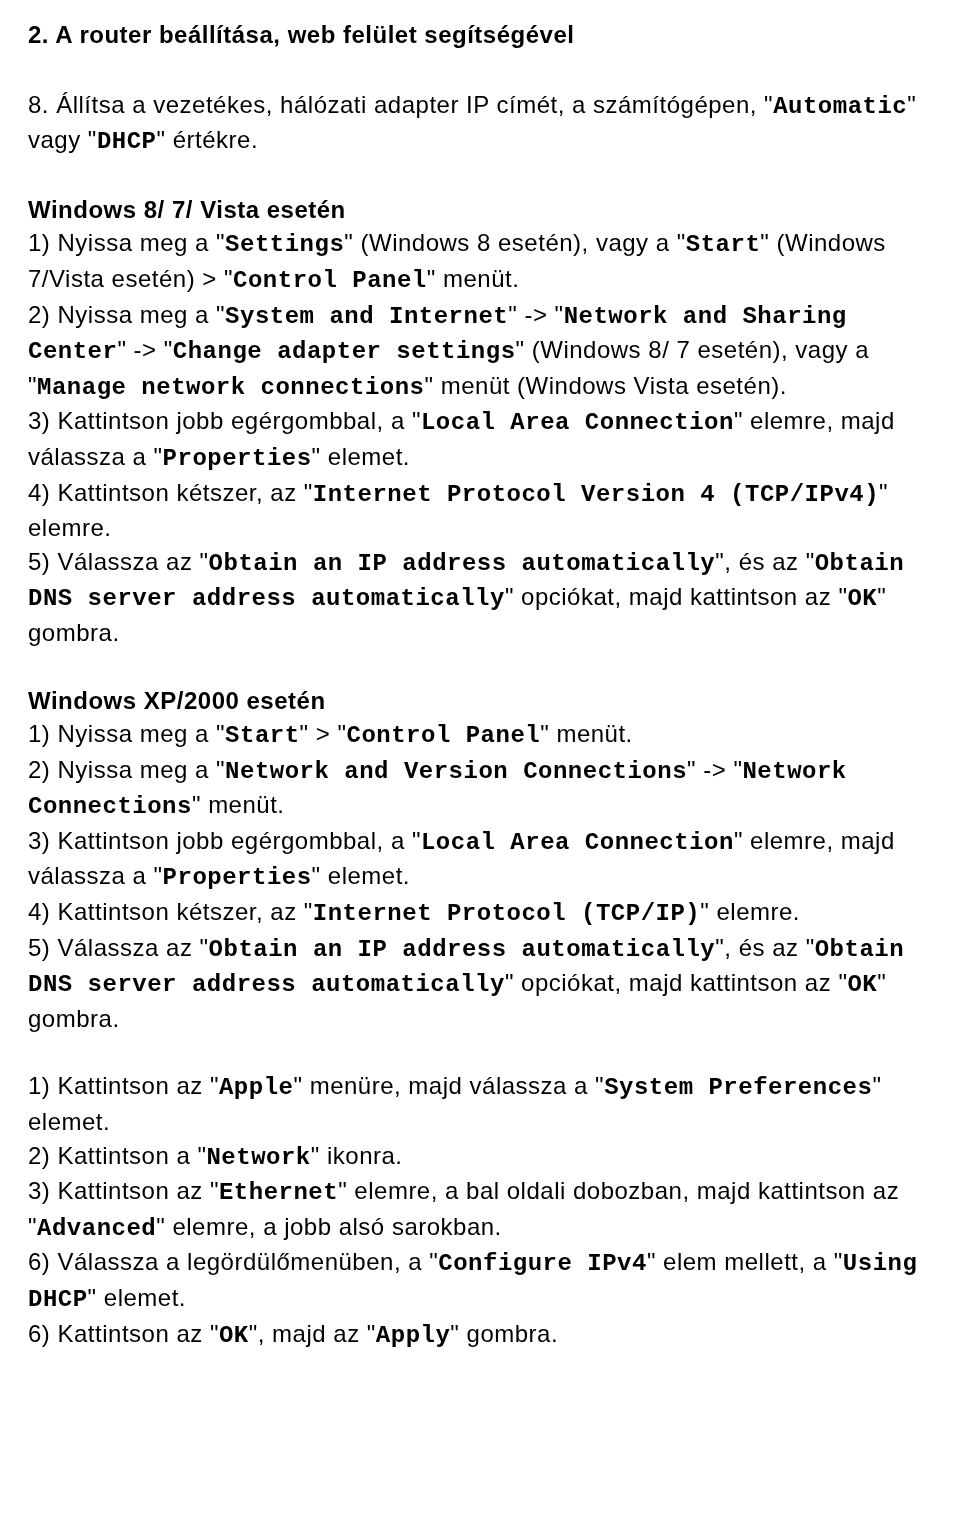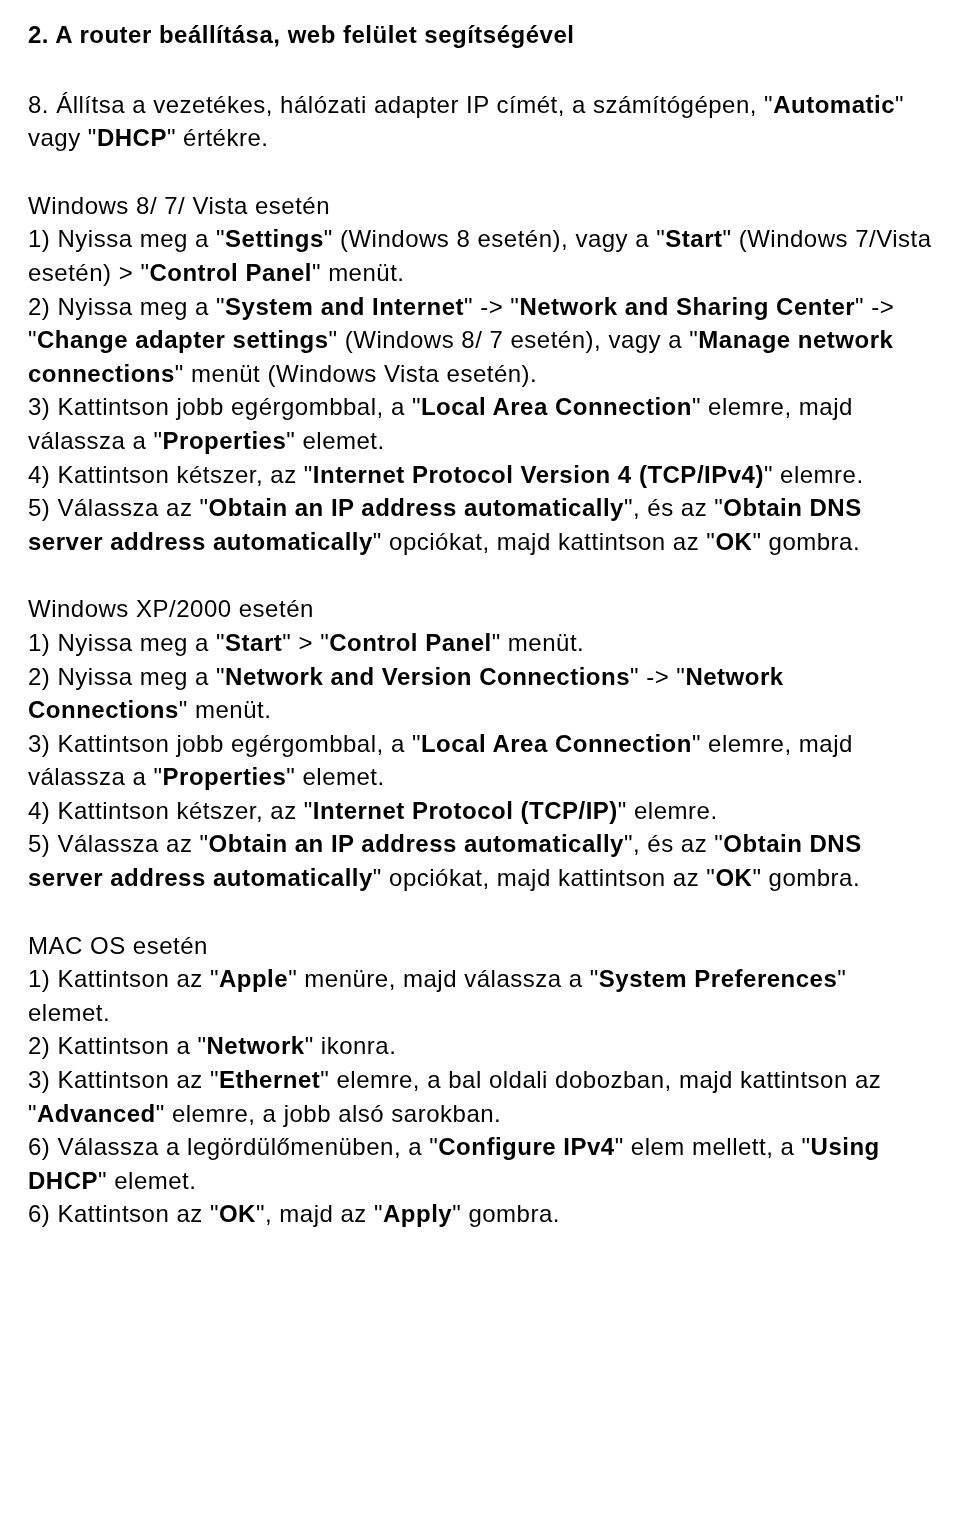--- a/index.html
+++ b/index.html
@@ -11,30 +11,30 @@
       line-height: 1.4;
       letter-spacing: 0.5px;
       padding: 18px 26px 40px 28px;
       width: 960px;
     }
     .title {
       font-weight: bold;
       margin-bottom: 36px;
     }
     .sub-heading {
-      font-weight: normal;
+      font-weight: bold;
     }
     .para {
       margin-bottom: 34px;
     }
     .block {
       margin-bottom: 34px;
     }
     .last-block { margin-bottom: 0; }
-    .bold { font-weight: bold; }
+    .bold { font-weight: bold; font-family: Liberation Mono, monospace; }
   </style>
 </head>
 <body>
 
 <div class="title">2. A router beállítása, web felület segítségével</div>
 
 <div class="para">
   <span>8. Állítsa a vezetékes, hálózati adapter IP címét, a számítógépen, "</span><span class="bold">Automatic</span><span>" vagy "</span><span class="bold">DHCP</span><span>" értékre.</span>
 </div>
 
@@ -50,19 +50,18 @@
 <div class="block">
   <div class="sub-heading">Windows XP/2000 esetén</div>
   <div><span>1) Nyissa meg a "</span><span class="bold">Start</span><span>" &gt; "</span><span class="bold">Control Panel</span><span>" menüt.</span></div>
   <div><span>2) Nyissa meg a "</span><span class="bold">Network and Version Connections</span><span>" -&gt; "</span><span class="bold">Network Connections</span><span>" menüt.</span></div>
   <div><span>3) Kattintson jobb egérgombbal, a "</span><span class="bold">Local Area Connection</span><span>" elemre, majd válassza a "</span><span class="bold">Properties</span><span>" elemet.</span></div>
   <div><span>4) Kattintson kétszer, az "</span><span class="bold">Internet Protocol (TCP/IP)</span><span>" elemre.</span></div>
   <div><span>5) Válassza az "</span><span class="bold">Obtain an IP address automatically</span><span>", és az "</span><span class="bold">Obtain DNS server address automatically</span><span>" opciókat, majd kattintson az "</span><span class="bold">OK</span><span>" gombra.</span></div>
 </div>
 
 <div class="block last-block">
-  <div class="sub-heading">MAC OS esetén</div>
   <div><span>1) Kattintson az  "</span><span class="bold">Apple</span><span>" menüre, majd válassza a "</span><span class="bold">System Preferences</span><span>" elemet.</span></div>
   <div><span>2) Kattintson a  "</span><span class="bold">Network</span><span>" ikonra.</span></div>
   <div><span>3) Kattintson az "</span><span class="bold">Ethernet</span><span>" elemre, a bal oldali dobozban, majd kattintson az "</span><span class="bold">Advanced</span><span>" elemre, a jobb alsó sarokban.</span></div>
   <div><span>6) Válassza a legördülőmenüben, a "</span><span class="bold">Configure IPv4</span><span>" elem mellett, a "</span><span class="bold">Using DHCP</span><span>" elemet.</span></div>
   <div><span>6) Kattintson az "</span><span class="bold">OK</span><span>", majd az "</span><span class="bold">Apply</span><span>" gombra.</span></div>
 </div>
 
 </body></html>

